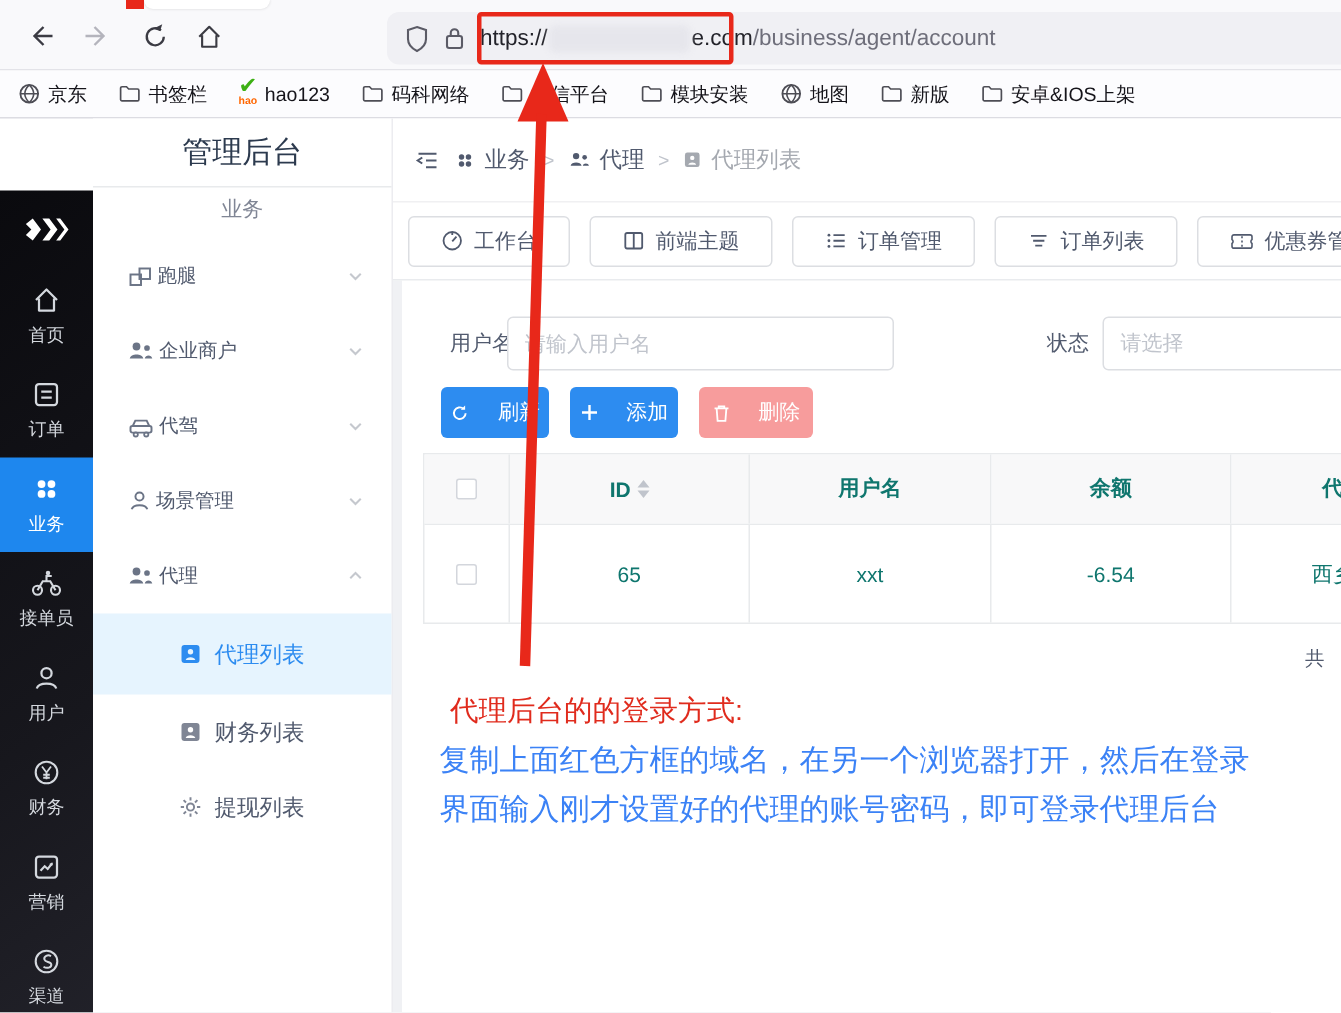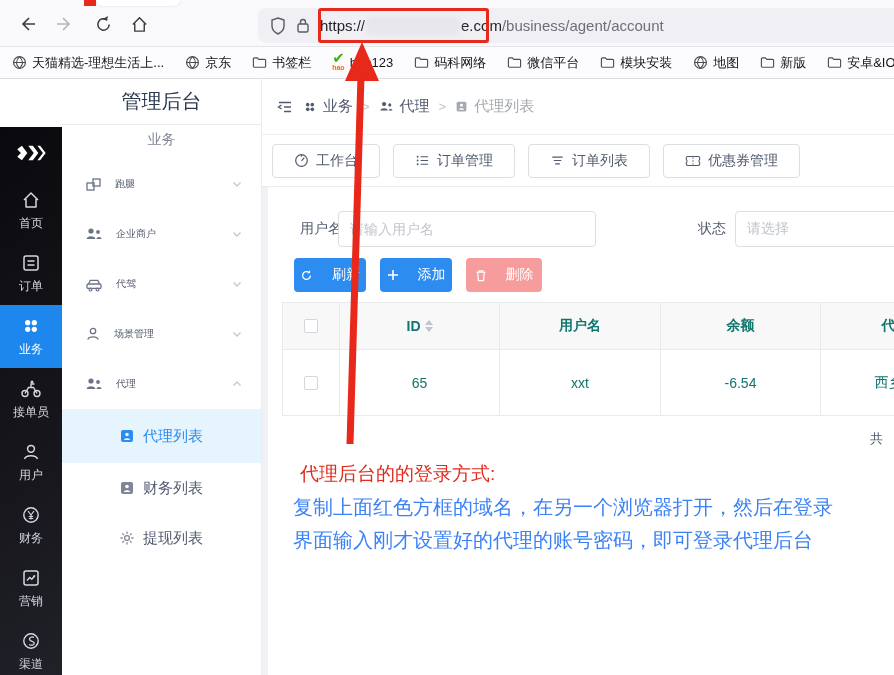--- a/index.html
+++ b/index.html
@@ -47,22 +47,22 @@
              justify-content:center;gap:5px;color:#d4d8de;font-size:12px;}
   .rail-item.active{background:#1e87ee;color:#fff;}
   .rail-item .ric{color:inherit;}
 
   .sidebar{position:absolute;left:62px;top:0;width:200px;height:596px;background:#fff;
            border-right:1px solid #ececf0;}
   .sb-title{height:46px;display:flex;align-items:center;justify-content:center;font-size:20px;
             color:#2c3a4e;border-bottom:1px solid #e8eaec;}
   .sb-sub{height:30px;display:flex;align-items:center;justify-content:center;font-size:14px;
           color:#808695;margin-bottom:4px;}
-  .m-item{height:50px;display:flex;align-items:center;padding:0 18px 0 23px;gap:13px;
-          font-size:10px;color:#515a6e;}
+  .m-item{height:50px;display:flex;align-items:center;padding:0 18px 0 23px;gap:3px;
+          font-size:13px;color:#515a6e;}
   .m-item .mic{color:#6b7486;}
   .m-item .chev{margin-left:auto;color:#c5c8ce;}
   .sub-item{height:50px;display:flex;align-items:center;padding-left:57px;gap:8px;
             font-size:15px;color:#515a6e;}
   .sub-item .mic{color:#808695;}
   .sub-item.active{height:54px;background:#e6f4fe;color:#2d8cf0;}
   .sub-item.active .mic{color:#2d8cf0;}
 
   .main{position:absolute;left:262px;top:0;width:632px;height:596px;background:#fff;overflow:hidden;}
   .gutter{position:absolute;left:0;top:108px;width:6px;height:488px;background:#f0f1f4;}
@@ -161,29 +161,20 @@
   </div>
 
   <div class="bookmarks">
     <span class="bm">
       <span class="ic">
           <svg width="15" height="15" viewBox="0 0 16 16">
             <circle cx="8" cy="8" r="6.3" stroke="currentColor" fill="none" stroke-width="1.3"></circle>
             <path d="M1.7 8h12.6M8 1.7c-4.2 4.2-4.2 8.4 0 12.6M8 1.7c4.2 4.2 4.2 8.4 0 12.6" stroke="currentColor" fill="none" stroke-width="1.1"></path>
           </svg>
         </span>
-      <span>天猫精选-理想生活上...</span>
-    </span>
-    <span class="bm">
-      <span class="ic">
-          <svg width="15" height="15" viewBox="0 0 16 16">
-            <circle cx="8" cy="8" r="6.3" stroke="currentColor" fill="none" stroke-width="1.3"></circle>
-            <path d="M1.7 8h12.6M8 1.7c-4.2 4.2-4.2 8.4 0 12.6M8 1.7c4.2 4.2 4.2 8.4 0 12.6" stroke="currentColor" fill="none" stroke-width="1.1"></path>
-          </svg>
-        </span>
       <span>京东</span>
     </span>
     <span class="bm">
       <span class="ic">
           <svg width="15" height="15" viewBox="0 0 16 16">
             <path d="M1.5 4a1 1 0 0 1 1-1h3.2l1.5 1.6h6.3a1 1 0 0 1 1 1V12a1 1 0 0 1-1 1h-11a1 1 0 0 1-1-1z" stroke="currentColor" fill="none" stroke-width="1.2"></path>
           </svg>
         </span>
       <span>书签栏</span>
     </span>
@@ -505,20 +496,29 @@
               <svg width="15" height="15" viewBox="0 0 16 16">
                 <circle cx="8" cy="8" r="6.2" stroke="currentColor" stroke-width="1.3" fill="none"></circle>
                 <path d="M8 8.5L11 5M8 2.5v1.4" stroke="currentColor" stroke-width="1.3"></path>
               </svg>
             </span>
           <span>工作台</span>
         </button>
         <button class="tabbtn">
           <span class="tic">
               <svg width="15" height="15" viewBox="0 0 16 16">
+                <rect x="2" y="2.5" width="12" height="11" rx="1.2" stroke="currentColor" stroke-width="1.3" fill="none"></rect>
+                <path d="M8 2.5v11" stroke="currentColor" stroke-width="1.3"></path>
+              </svg>
+            </span>
+          <span>前端主题</span>
+        </button>
+        <button class="tabbtn">
+          <span class="tic">
+              <svg width="15" height="15" viewBox="0 0 16 16">
                 <path d="M6 4h8M6 8h8M6 12h8" stroke="currentColor" stroke-width="1.3"></path>
                 <circle cx="2.8" cy="4" r="1" fill="currentColor"></circle>
                 <circle cx="2.8" cy="8" r="1" fill="currentColor"></circle>
                 <circle cx="2.8" cy="12" r="1" fill="currentColor"></circle>
               </svg>
             </span>
           <span>订单管理</span>
         </button>
         <button class="tabbtn">
           <span class="tic">

